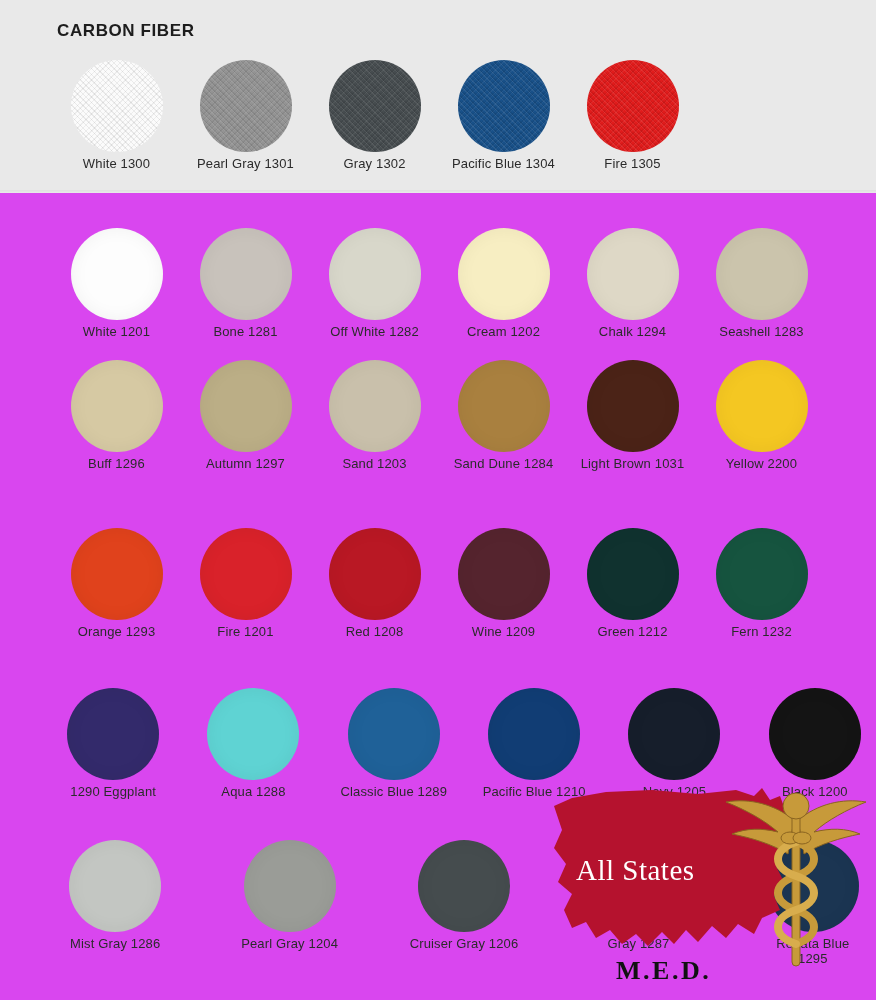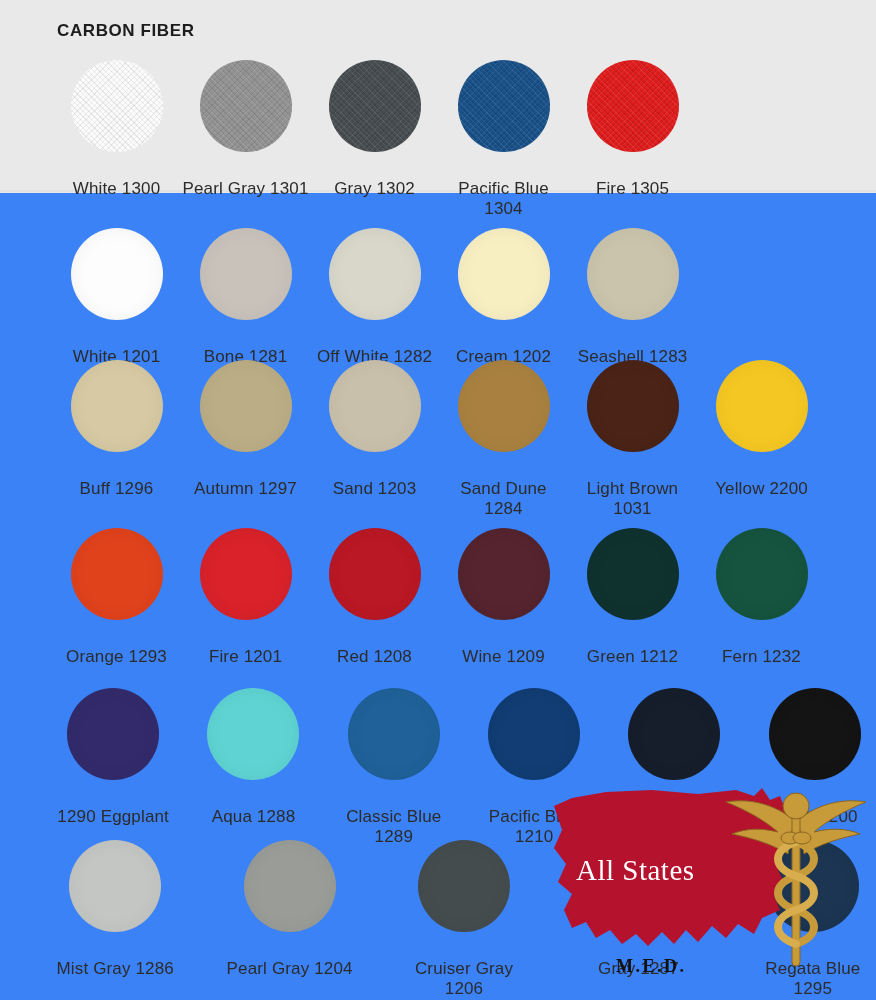--- a/index.html
+++ b/index.html
@@ -102,22 +102,22 @@
         rgba(0,0,0,0) 2px,
         rgba(0,0,0,0) 4px);
     pointer-events: none;
   }
 
   .swatch-dot.soft {
     box-shadow: inset 0 0 18px rgba(0,0,0,0.05);
   }
 
   .swatch-label {
-    margin-top: 27px;
-    font-size: 17px;
+    margin-top: 5px;
+    font-size: 13px;
     color: #2b2b2b;
     text-align: center;
     line-height: 1.15;
     letter-spacing: 0.15px;
     font-family: "Liberation Sans", sans-serif;
     white-space: pre-line;
   }
 
   
   .watermark {
@@ -143,38 +143,38 @@
     font-size: 29px;
     color: #ffffff;
     letter-spacing: 0.5px;
     white-space: nowrap;
   }
   .wm-med {
     position: absolute;
     left: 68px;
     top: 180px;
     font-family: "Liberation Serif", serif;
-    font-size: 18px;
+    font-size: 26px;
     font-weight: bold;
     color: #111111;
     letter-spacing: 2.5px;
     white-space: nowrap;
   }
   .wm-caduceus {
     position: absolute;
     left: 168px;
     top: 0px;
     width: 160px;
     height: 200px;
   }
 </style>
 </head>
 <body style="background: rgb(242, 242, 242);">
 
-<div id="chart" style="background: #3b82f6;">
+<div id="chart" style="background: #d946ef;">
 
   <div class="header-band" style="background: rgb(233, 233, 233);">
     <div class="section-title">CARBON FIBER</div>
   </div>
 
   <div id="rows-host">
       <div class="swatch-row" style="top: 60px;">
         <div class="swatch-cell">
           <div class="swatch-dot cf" style="background: rgb(251, 251, 251);"></div>
           <div class="swatch-label">White 1300</div>
@@ -205,20 +205,24 @@
           <div class="swatch-dot soft" style="background: rgb(200, 194, 187);"></div>
           <div class="swatch-label">Bone 1281</div>
         </div>
         <div class="swatch-cell">
           <div class="swatch-dot soft" style="background: rgb(216, 215, 202);"></div>
           <div class="swatch-label">Off White 1282</div>
         </div>
         <div class="swatch-cell">
           <div class="swatch-dot soft" style="background: rgb(247, 238, 194);"></div>
           <div class="swatch-label">Cream 1202</div>
+        </div>
+        <div class="swatch-cell">
+          <div class="swatch-dot soft" style="background: rgb(222, 216, 198);"></div>
+          <div class="swatch-label">Chalk 1294</div>
         </div>
         <div class="swatch-cell">
           <div class="swatch-dot soft" style="background: rgb(203, 196, 172);"></div>
           <div class="swatch-label">Seashell 1283</div>
         </div>
       </div>
       <div class="swatch-row" style="top: 360px;">
         <div class="swatch-cell">
           <div class="swatch-dot soft" style="background: rgb(214, 201, 163);"></div>
           <div class="swatch-label">Buff 1296</div>

